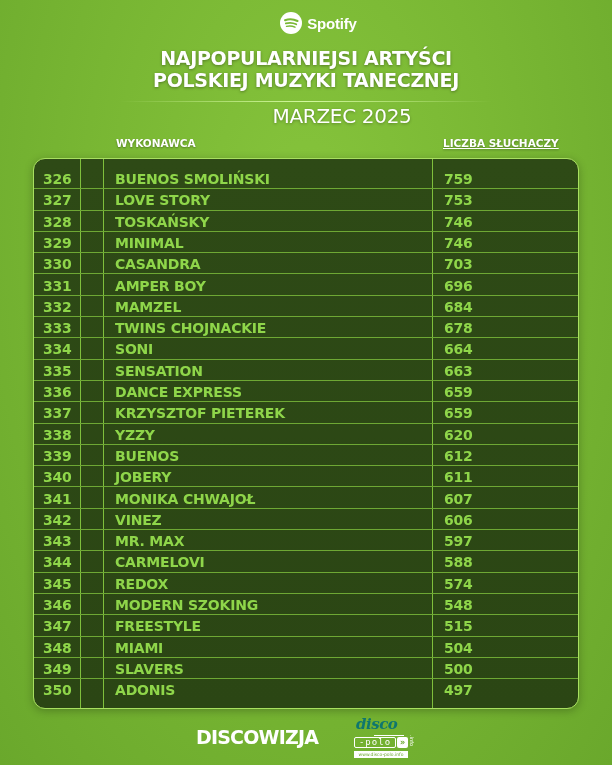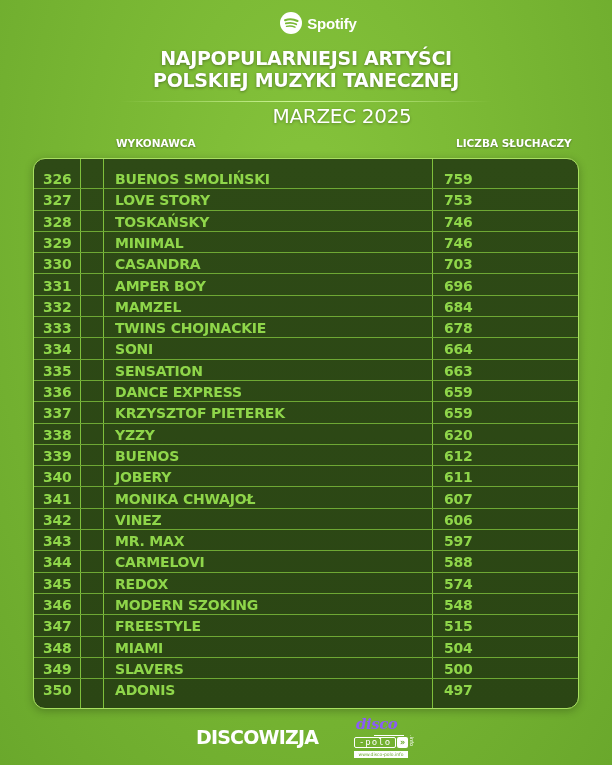--- a/index.html
+++ b/index.html
@@ -45,21 +45,21 @@
       letter-spacing: -0.3px;
       text-shadow: 0 1px 3px rgba(0,0,0,0.3);
       margin-left: 36px;
     }
     .col-head {
       position: absolute; top: 137px;
       font-family: "DejaVu Sans", sans-serif; font-weight: bold; font-size: 10.5px;
       letter-spacing: 0; text-shadow: 0 1px 2px rgba(0,0,0,0.35);
     }
     .col-head.artist { left: 116px; }
-    .col-head.listeners { left: 456px; }
+    .col-head.listeners { left: 443px; text-decoration: underline; }
 
     .table {
       position: absolute; left: 33px; top: 158px; width: 546px; height: 551px;
       background: linear-gradient(180deg, #2e4a16 0%, #2b4614 100%);
       border: 1.5px solid #a8e060;
       border-radius: 12px;
       overflow: hidden;
       box-shadow: 0 2px 8px rgba(0,0,0,0.25);
     }
     .vline {
@@ -87,21 +87,21 @@
       position: absolute; left: 196px; top: 14px;
       font-family: "DejaVu Sans", sans-serif; font-weight: bold; font-size: 19px;
       letter-spacing: -0.8px; color: #ffffff;
     }
     .dp-logo {
       position: absolute; left: 352px; top: 3px; width: 60px; height: 46px;
     }
     .dp-script {
       position: absolute; left: 4px; top: 0px;
       font-family: "DejaVu Serif", serif; font-style: italic; font-weight: bold;
-      font-size: 15px; color: #8b5cf6; letter-spacing: -0.5px;
+      font-size: 15px; color: #0f766e; letter-spacing: -0.5px;
     }
     .dp-underline {
       position: absolute; left: 22px; top: 20px; width: 30px; height: 1px; background: #ffffff;
     }
     .dp-box {
       position: absolute; left: 2px; top: 22px; width: 42px; height: 11px;
       border: 1px solid #ffffff; border-radius: 2px;
       font-family: "DejaVu Sans Mono", monospace; font-size: 9px; line-height: 9px;
       color: #ffffff; text-align: center; letter-spacing: 1px;
     }

